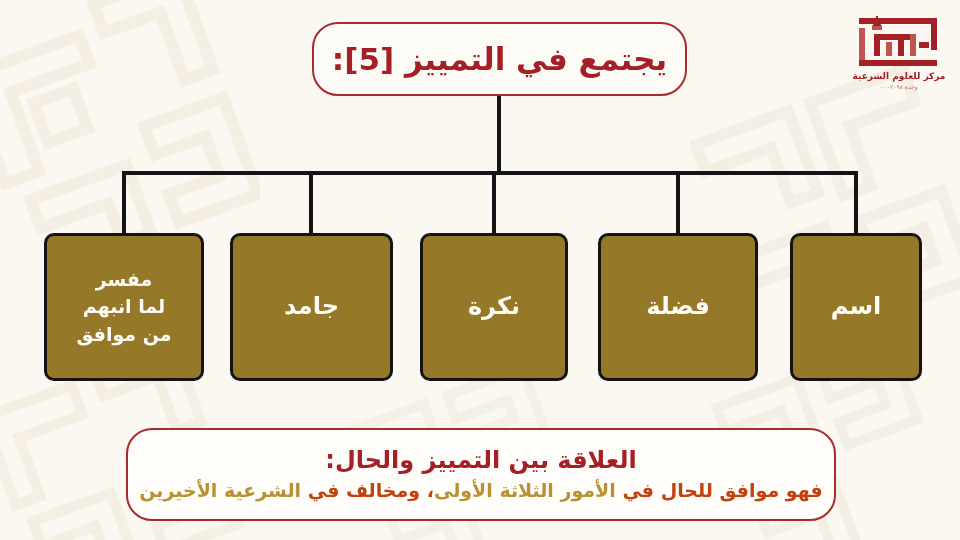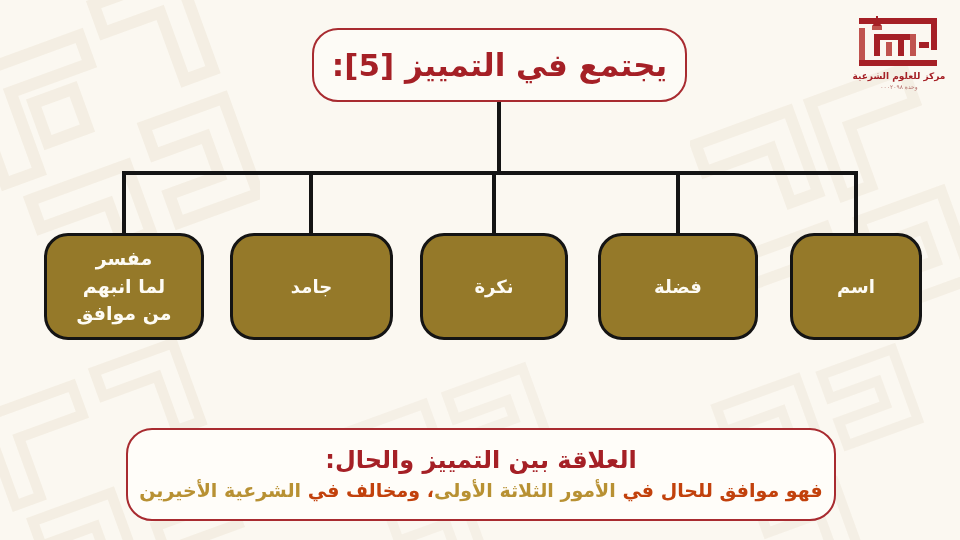--- a/index.html
+++ b/index.html
@@ -30,21 +30,21 @@
   .wm-a { left: -40px; top: -30px; }
   .wm-b { left: 690px; top: 60px; }
   .wm-c { left: -30px; top: 330px; }
   .wm-d { left: 700px; top: 330px; }
   .wm-e { left: 330px; top: 360px; }
 
   
   #title-box {
     position: absolute;
     left: 312px;
-    top: 28px;
+    top: 22px;
     width: 375px;
     height: 74px;
     box-sizing: border-box;
     background: #fdfbf6;
     border: 2.5px solid #a82b30;
     border-radius: 26px;
     display: flex;
     align-items: center;
     justify-content: center;
   }
@@ -74,35 +74,35 @@
     top: 0;
     width: 960px;
     height: 540px;
     pointer-events: none;
   }
 
   
   .node {
     position: absolute;
     top: 233px;
-    height: 107px;
+    height: 148px;
     box-sizing: border-box;
     background: #957929;
     border: 3px solid #141414;
-    border-radius: 24px;
+    border-radius: 10px;
     display: flex;
     align-items: center;
     justify-content: center;
     text-align: center;
   }
   .node .node-label {
     direction: rtl;
     color: #fdfbf4;
     font-weight: bold;
-    font-size: 18px;
+    font-size: 24px;
     line-height: 1.32;
     padding: 0 6px;
   }
   .node.multiline .node-label {
     font-size: 19px;
     line-height: 1.45;
   }
   #node-0 { left: 44px;  width: 160px; }
   #node-1 { left: 230px; width: 163px; }
   #node-2 { left: 420px; width: 148px; }

